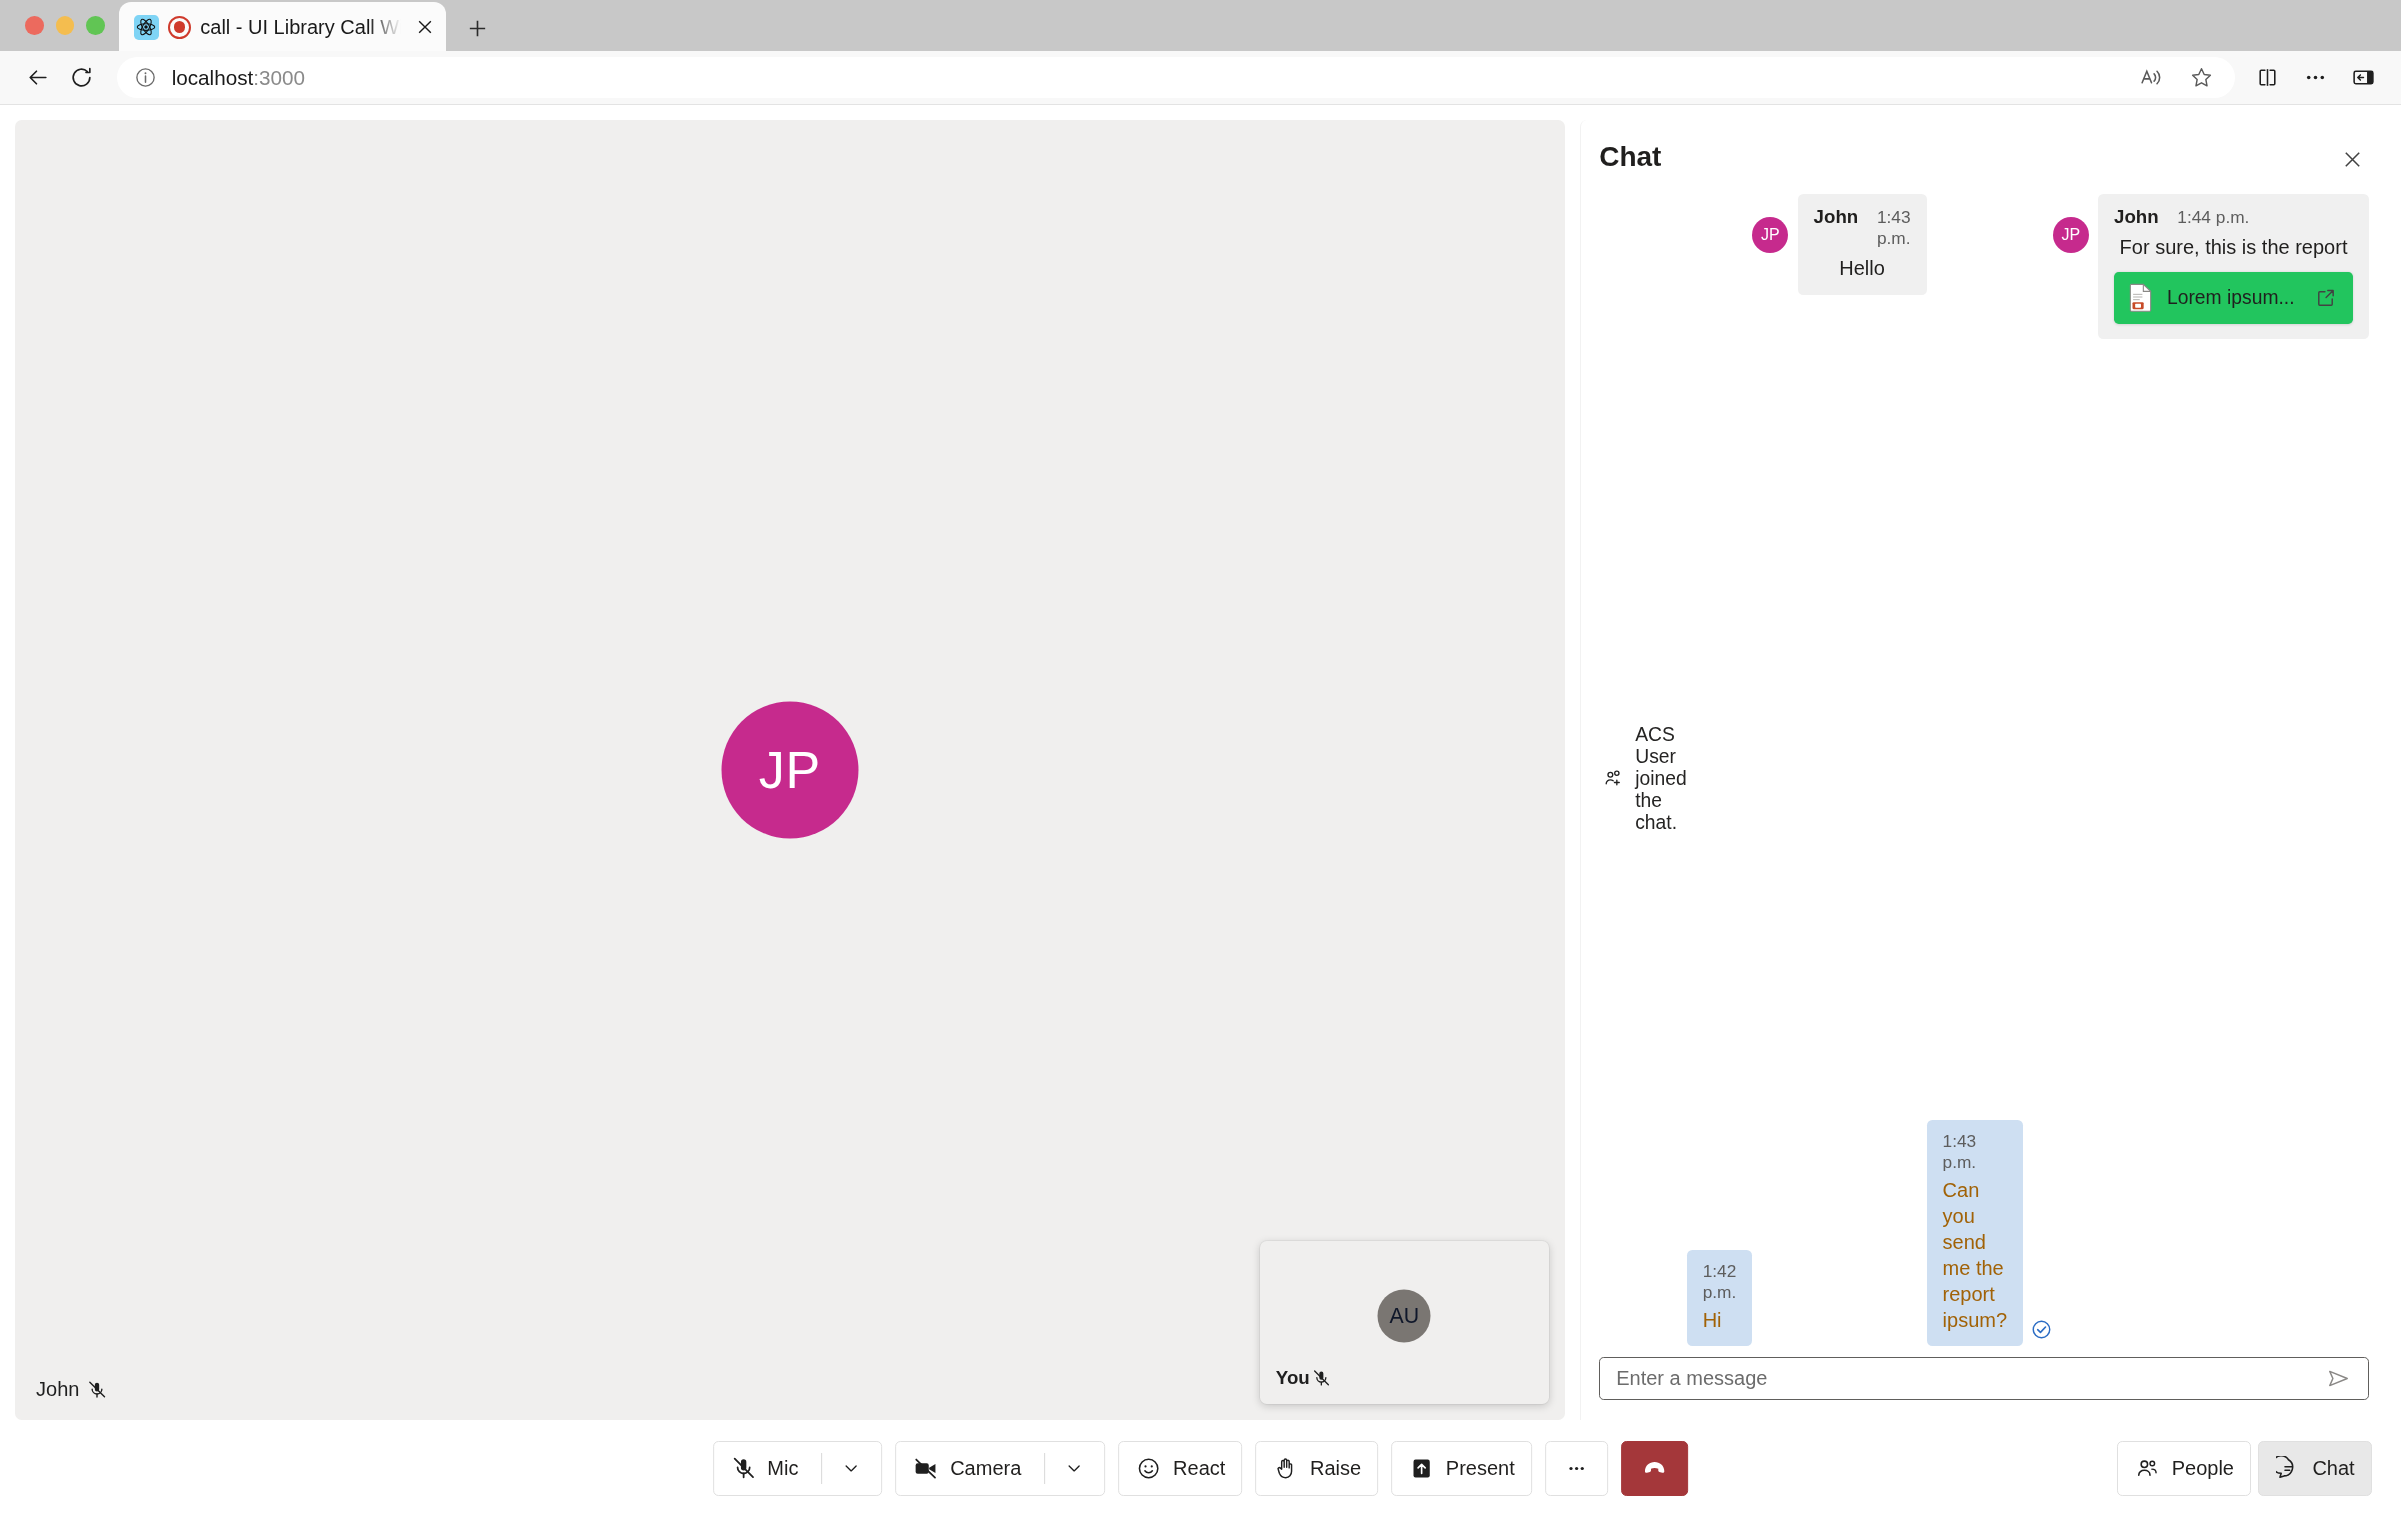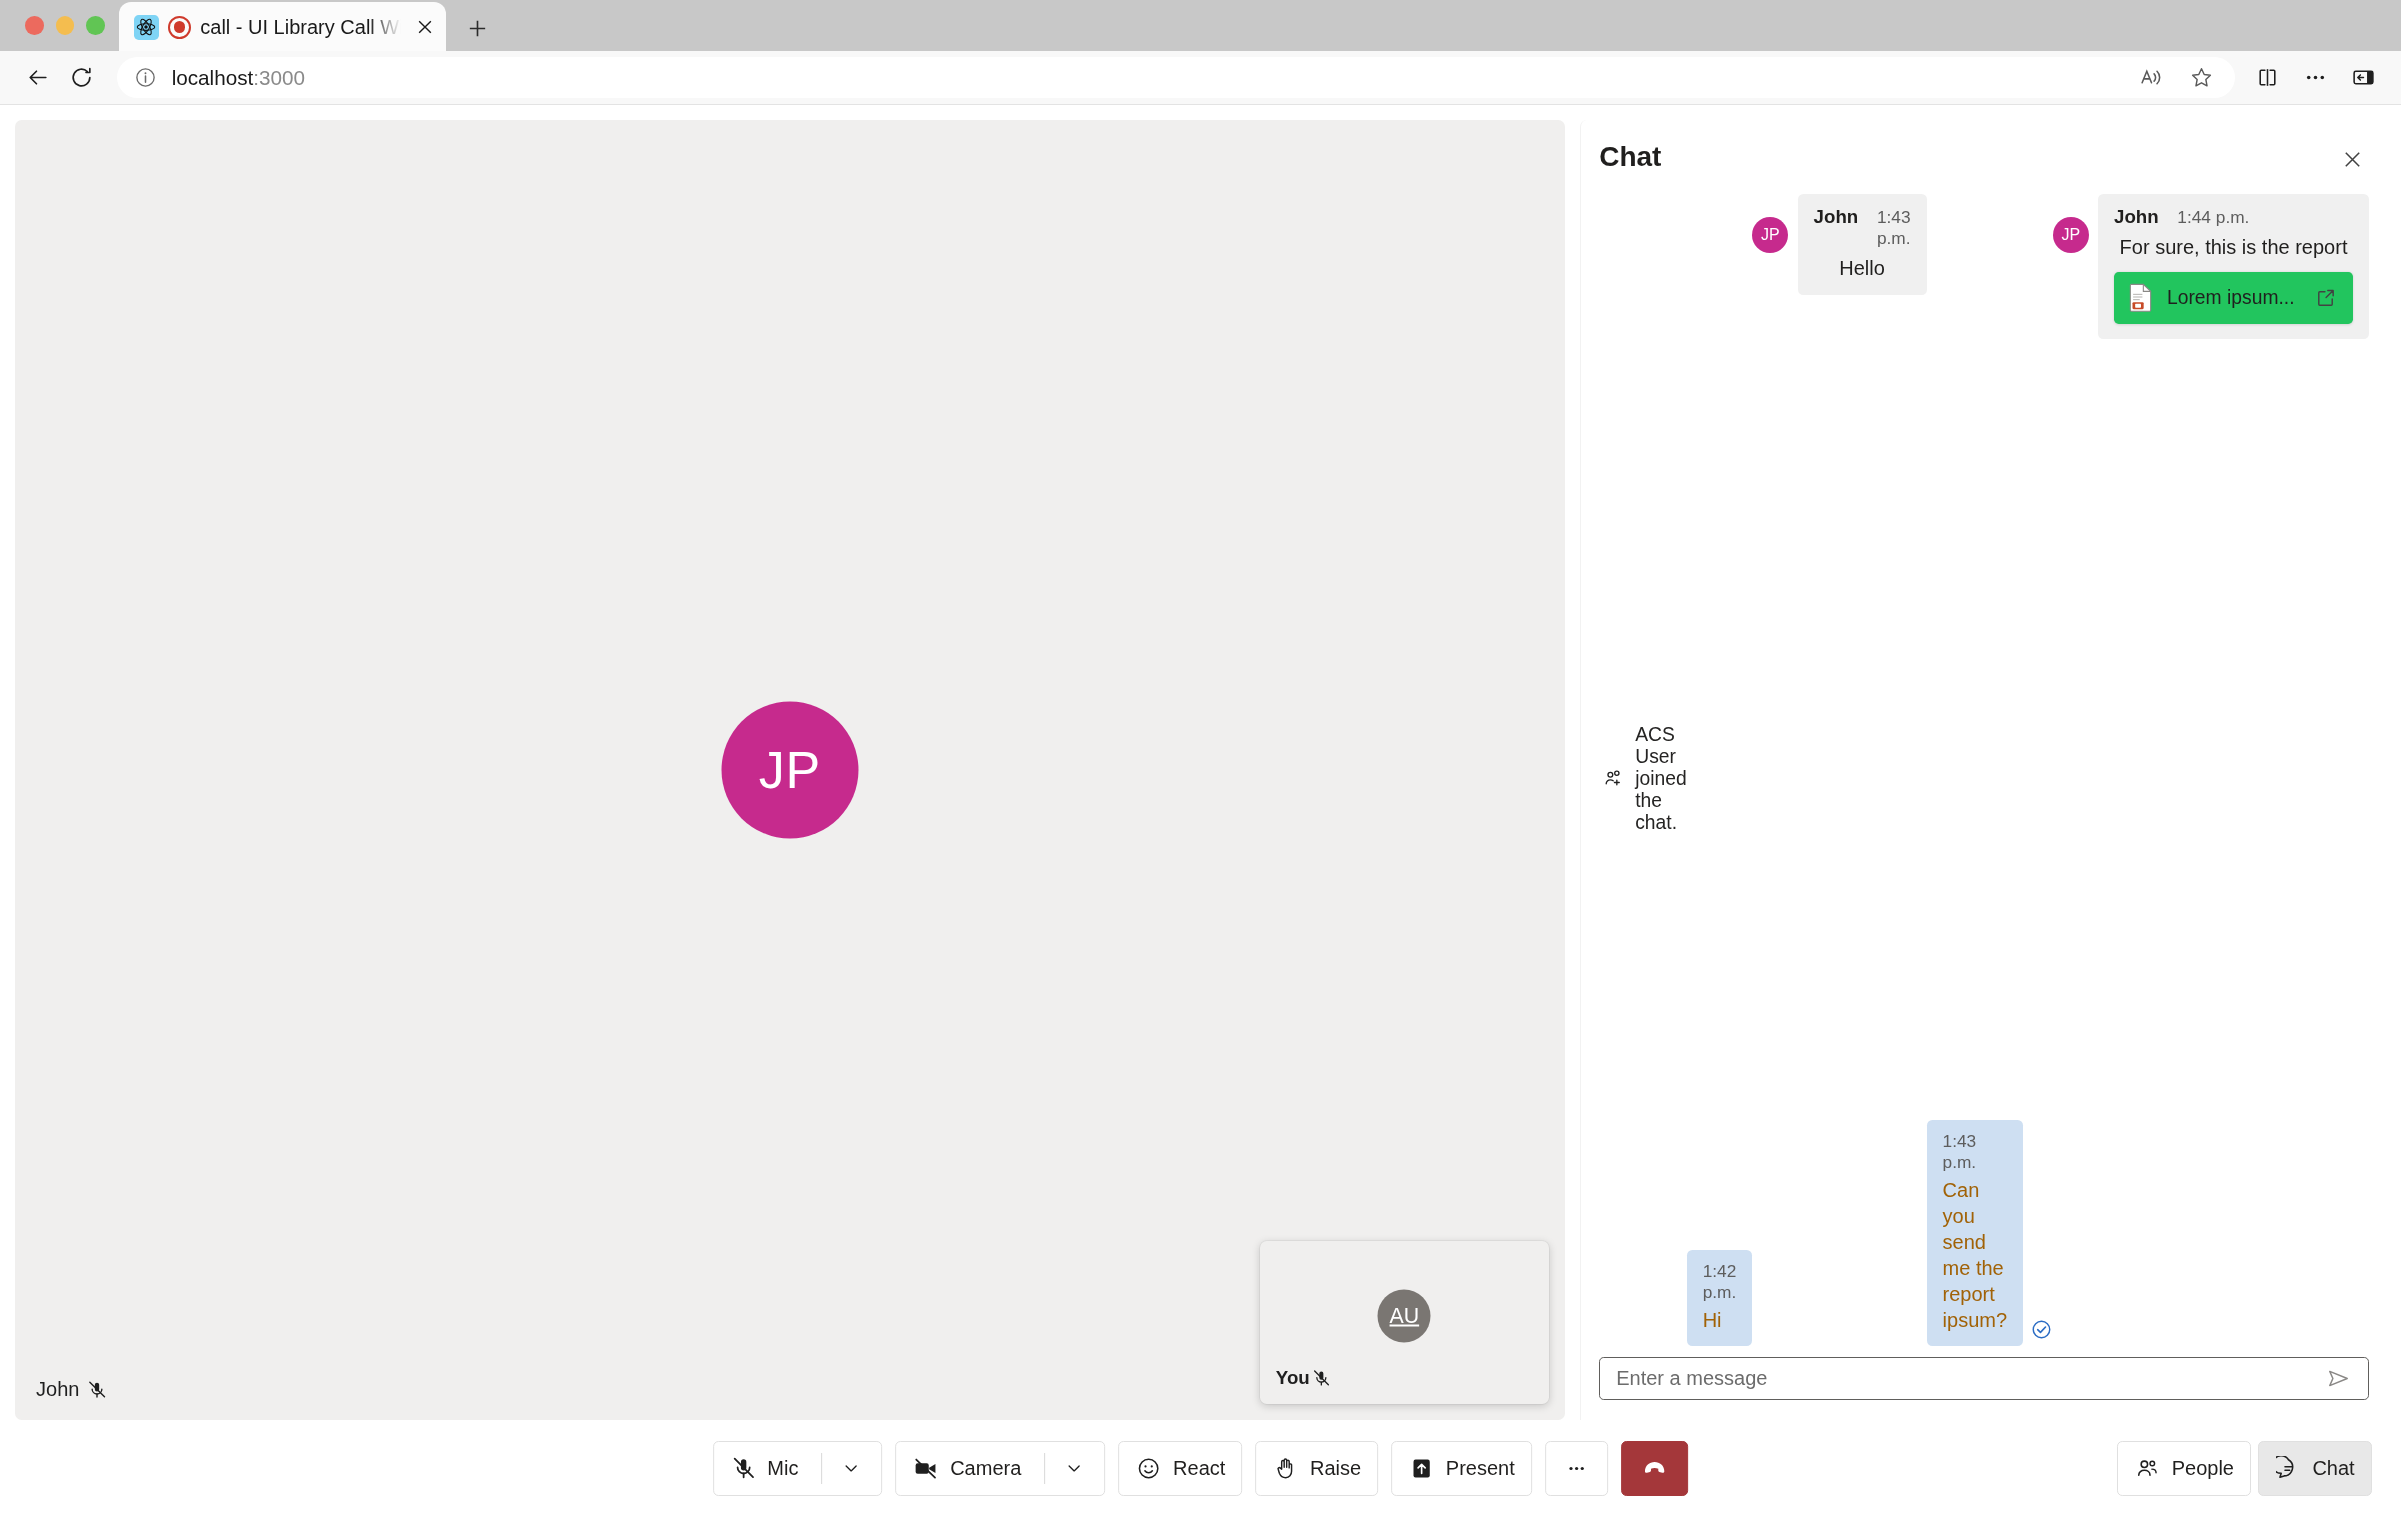--- a/index.html
+++ b/index.html
@@ -111,24 +111,23 @@
   .pip {
     position: absolute; right: 16px; bottom: 16px;
     width: 289px; height: 163px;
     background: #f0efee; border-radius: 6.7px;
     box-shadow: 0 2px 8px rgba(0,0,0,.18), 0 0 0 0.7px rgba(0,0,0,.05);
     overflow: hidden;
   }
   .pip-avatar {
     position: absolute; left: 50%; top: 46%; transform: translate(-50%,-50%);
     width: 53px; height: 53px; border-radius: 50%;
-    background: #7a7672; color: #ffffff;
+    background: #7a7672; color: #0f172a;
     display: flex; align-items: center; justify-content: center;
     font-size: 21.3px;
-    text-decoration: underline;
   }
   .pip-label {
     position: absolute; left: 16px; bottom: 14.7px;
     display: flex; align-items: center; gap: 2px;
     font-size: 18.7px; color: #1f1f1f; font-weight: bold;
   }
 
   
   .chat {
     flex: 0 0 440px; background: #ffffff;

